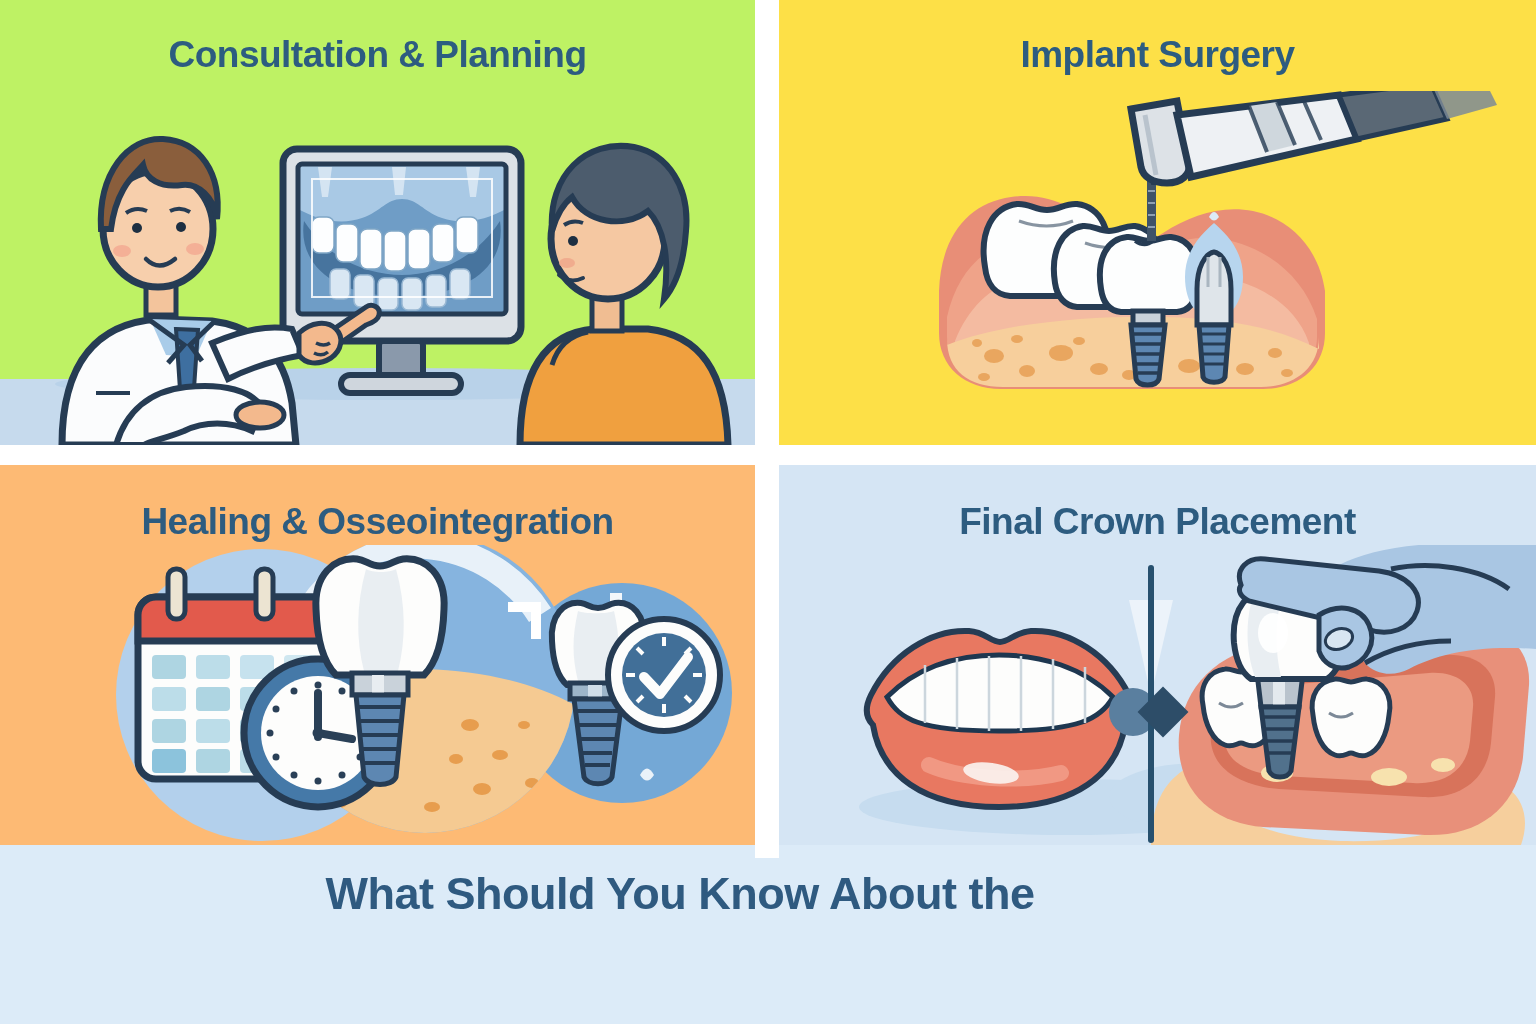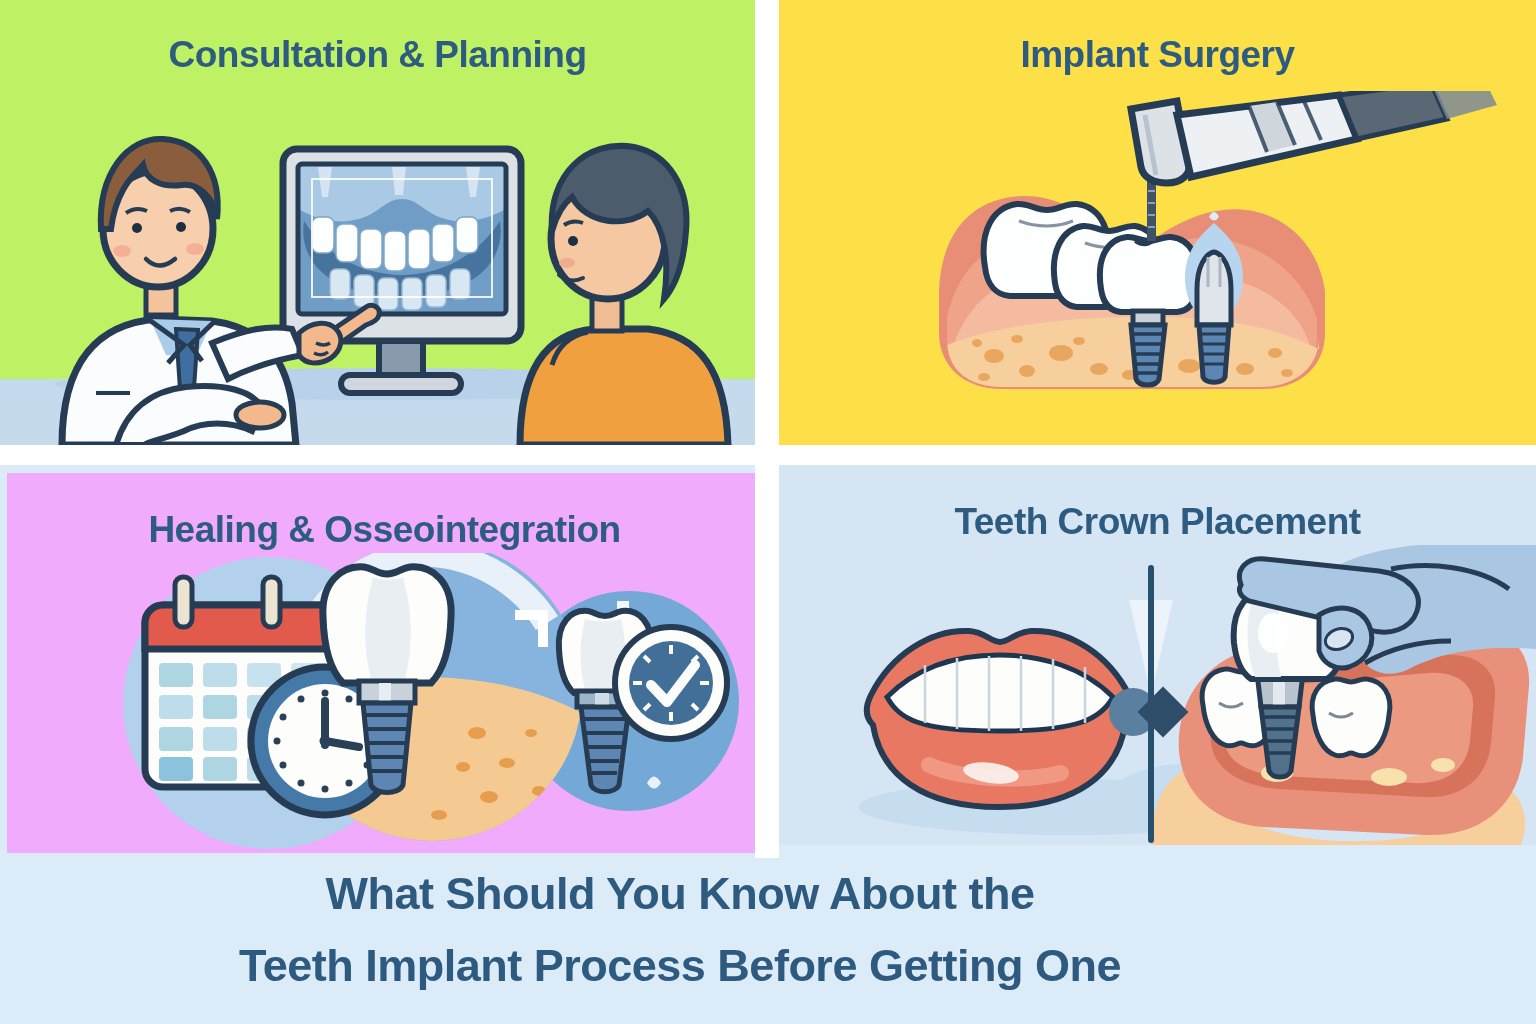--- a/index.html
+++ b/index.html
@@ -1,20 +1,20 @@
 <!DOCTYPE html>
 <html><head>
 <meta charset="utf-8">
 <style>
   html,body{margin:0;padding:0;background:#dcebf8;font-family:"Liberation Sans",sans-serif;}
   .stage{position:relative;width:1536px;height:1024px;overflow:hidden;background:#dcebf8;}
   .panel{position:absolute;overflow:hidden;}
   #panel-1{left:0;top:0;width:755px;height:445px;background:#bef264;}
   #panel-2{left:779px;top:0;width:757px;height:445px;background:#fde047;}
-  #panel-3{left:7px;top:465px;width:755px;height:380px;background:#f0abfc;margin-top:8px;}
+  #panel-3{left:0;top:465px;width:755px;height:380px;background:#fdba74;}
   #panel-4{left:779px;top:465px;width:757px;height:380px;background:#d5e5f4;}
   .divider-h{position:absolute;left:0;top:445px;width:1536px;height:20px;background:#ffffff;}
   .divider-v{position:absolute;left:755px;top:0;width:24px;height:858px;background:#ffffff;}
   .panel h2{margin:0;padding-top:34px;text-align:center;font-size:37px;font-weight:bold;
             color:#2d5c80;letter-spacing:-0.5px;}
   #panel-3 h2,#panel-4 h2{padding-top:36px;}
   .illus{position:absolute;left:0;bottom:0;display:block;}
   .caption{position:absolute;left:0;top:858px;width:1360px;text-align:center;
            font-size:45px;line-height:72px;font-weight:bold;color:#2f5a80;letter-spacing:-0.5px;}
 </style>
@@ -271,21 +271,21 @@
       <g>
         <circle cx="664" cy="130" r="56" fill="#fdfdfc" stroke="#263c54" stroke-width="6"></circle>
         <circle cx="664" cy="130" r="42" fill="#416f98"></circle>
         <path d="M664,92 L664,101 M702,130 L693,130 M664,168 L664,159 M626,130 L635,130 M691,103 L685,109 M691,157 L685,151 M637,103 L643,109 M637,157 L643,151" stroke="#fdfdfc" stroke-width="4"></path>
         <path d="M644,132 L660,149 L688,112" stroke="#fdfdfc" stroke-width="10" fill="none" stroke-linecap="round" stroke-linejoin="round"></path>
       </g>
     </svg>
   </div>
 
   <div class="panel" id="panel-4">
-    <h2>Teeth Crown Placement</h2>
+    <h2>Final Crown Placement</h2>
     <svg class="illus" width="757" height="300" viewBox="0 0 757 300">
       <ellipse cx="290" cy="262" rx="210" ry="28" fill="#c6dcef"></ellipse>
       <ellipse cx="420" cy="252" rx="90" ry="34" fill="#c6dcef"></ellipse>
 
       <g>
         <path d="M92,150 C112,110 152,84 190,86 C206,87 212,97 221,97 C230,97 236,87 252,86 C290,84 330,110 350,150 C356,162 354,172 346,180 C338,230 296,262 220,262 C144,262 102,230 94,180 C86,172 86,162 92,150 Z" fill="#e87861" stroke="#263c54" stroke-width="6"></path>
         <path d="M108,152 C138,122 178,110 220,110 C262,110 304,122 334,152 C322,174 300,186 220,186 C140,186 120,174 108,152 Z" fill="#fdfdfc" stroke="#1e3750" stroke-width="5"></path>
         <path d="M146,120 L146,178 M178,113 L178,184 M210,111 L210,186 M242,111 L242,186 M274,114 L274,184 M306,122 L306,178" stroke="#ccd6dd" stroke-width="2.5"></path>
         <path d="M150,220 C182,234 242,238 282,228" stroke="#f2a08c" stroke-width="16" fill="none" stroke-linecap="round" opacity="0.8"></path>
         <ellipse cx="212" cy="228" rx="28" ry="10" fill="#fbf4f1" opacity="0.9" transform="rotate(8 212 228)"></ellipse>
@@ -331,16 +331,15 @@
         <rect x="366" y="149" width="36" height="36" transform="rotate(45 384 167)" fill="#2d4d68"></rect>
       </g>
     </svg>
   </div>
 
   <div class="divider-h"></div>
   <div class="divider-v"></div>
 
   <div class="caption">
     <div>What Should You Know About the</div>
-    <div>Teeth Implant Process Before Getting One</div>
   </div>
 
 </div>
 
 </body></html>

